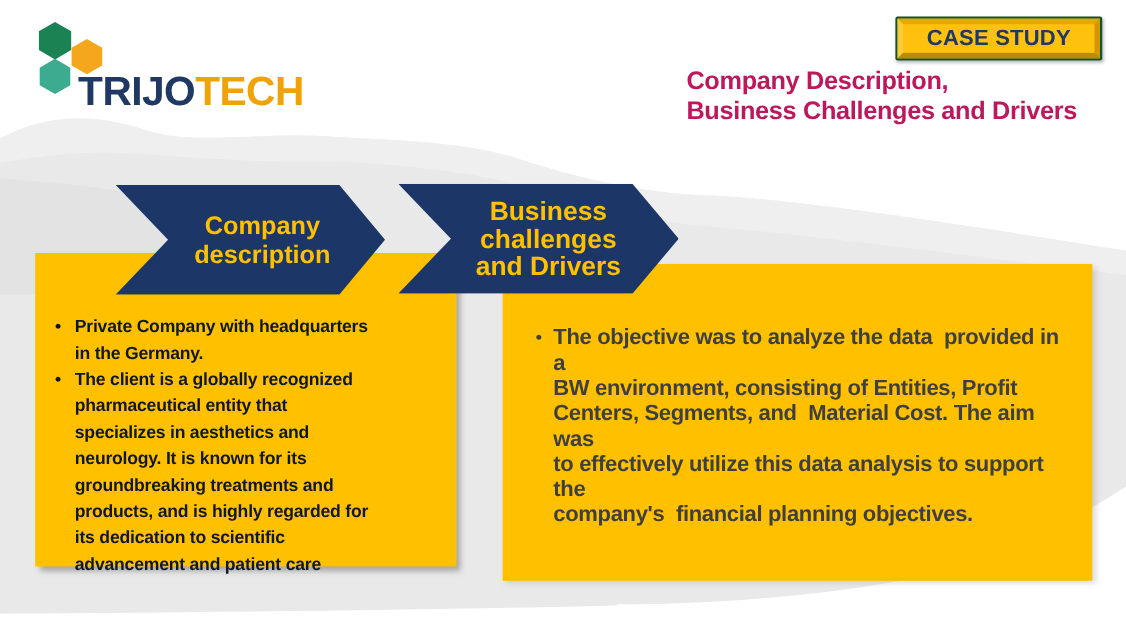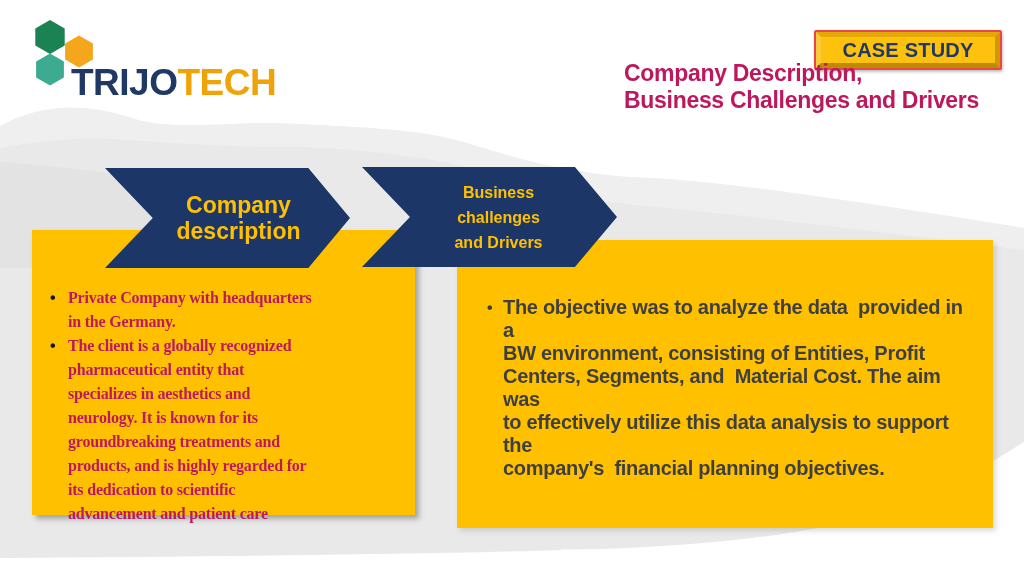--- a/index.html
+++ b/index.html
@@ -11,22 +11,22 @@
 
   
   .logo { position:absolute; left:0; top:0; width:260px; height:110px; }
   .logo-hex-svg { position:absolute; left:35px; top:20px; width:60px; height:66px; }
   .logo-text { position:absolute; left:71px; top:62px; font-size:37px; font-weight:900; letter-spacing:-0.5px; }
   .logo-text .p1 { color:#1f3864; }
   .logo-text .p2 { color:#f0a309; }
 
   
   .badge-outer { position:absolute; left:814px; top:15px; width:188px; height:40px;
-                 background:#ef4444; padding:2px; border-radius:2px;
-                 box-shadow:1px 2px 3px rgba(0,0,0,0.25);margin-top:15px; }
+                 background:#14532d; padding:2px; border-radius:2px;
+                 box-shadow:1px 2px 3px rgba(0,0,0,0.25); }
   .badge-inner { width:100%; height:100%; background:#fec10d;
                  border:5px solid; border-color:#e3aa07 #cf9804 #bd8a03 #f8cb3d;
                  display:flex; align-items:center; justify-content:center; }
   .badge-label { color:#1f3864; font-weight:900; font-size:20px; letter-spacing:0.2px; }
 
   
   .heading { position:absolute; left:624px; top:60px; width:400px;
              color:#be185d; font-size:23px; font-weight:900; line-height:27px;
              letter-spacing:-0.3px; white-space:pre-line; }
 
@@ -36,33 +36,33 @@
                 box-shadow:4px 4px 5px rgba(110,110,110,0.55);
                 padding:56px 10px 0 18px; }
   .panel-right { left:457px; top:240px; width:536px; height:288px;
                  box-shadow:3px 3px 5px rgba(140,140,140,0.30);
                  padding:56px 16px 0 30px; }
   .bullet-row { display:flex; align-items:flex-start; }
   .bullet-marker { flex:0 0 18px; font-weight:700; }
   .panel-left  .bullet-marker { font-size:16px; line-height:24px; color:#141414; }
   .panel-right .bullet-marker { flex-basis:16px; font-size:16px; line-height:23px; color:#3f3f3f; }
   .bullet-text { white-space:pre-wrap; font-weight:700; }
-  .panel-left  .bullet-text { font-size:16px; line-height:24px; color:#be185d; letter-spacing:-0.2px;font-family:Liberation Serif, serif; }
+  .panel-left  .bullet-text { font-size:16px; line-height:24px; color:#0f172a; letter-spacing:-0.2px; }
   .panel-right .bullet-text { font-size:20px; line-height:23px; color:#3f3f3f; letter-spacing:-0.3px; }
 
   
   .chevron { position:absolute; z-index:2; background:#1c3667; color:#ffc000;
              display:flex; align-items:center; justify-content:center; text-align:center;
              font-weight:900; white-space:pre-line; }
   .chevron-1 { left:105px; top:168px; width:245px; height:100px;
                clip-path:polygon(0 0, 83% 0, 100% 50%, 83% 100%, 0 100%, 19.5% 50%);
                font-size:23px; line-height:26px; padding-left:22px; }
   .chevron-2 { left:362px; top:167px; width:255px; height:100px;
                clip-path:polygon(0 0, 83.5% 0, 100% 50%, 83.5% 100%, 0 100%, 18.8% 50%);
-               font-size:16px; line-height:25px; padding-left:18px; }
+               font-size:24px; line-height:25px; padding-left:18px; }
 </style>
 </head>
 <body>
 
 <div class="slide">
 
   <svg class="bg-svg" viewBox="0 0 1024 576" preserveAspectRatio="none">
     <path fill="#e9e9e9" d="M0,126 C40,104 85,102 135,119 C175,132 240,120 300,124 C360,128 420,128 470,144
          C520,160 580,176 650,178 C730,182 880,205 1024,228
          L1024,442 C980,470 930,500 870,516 C790,538 690,546 600,549

